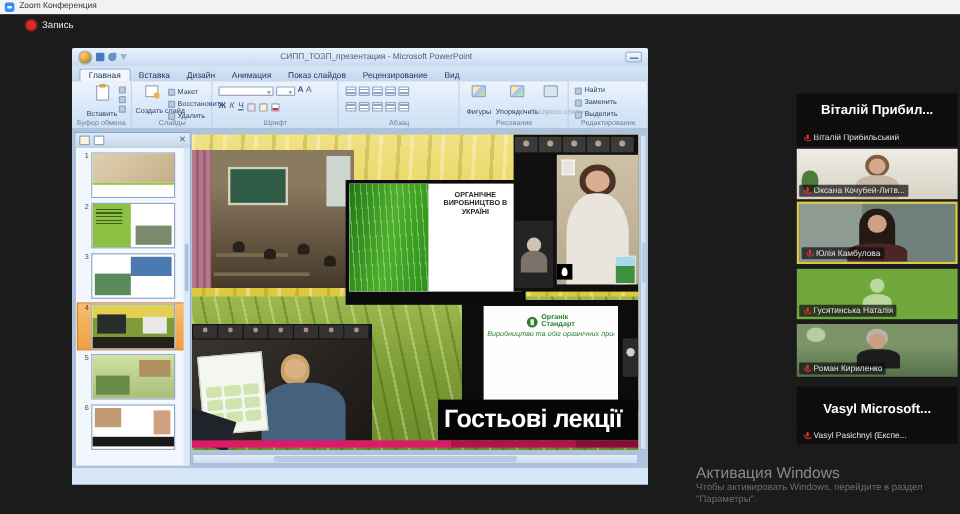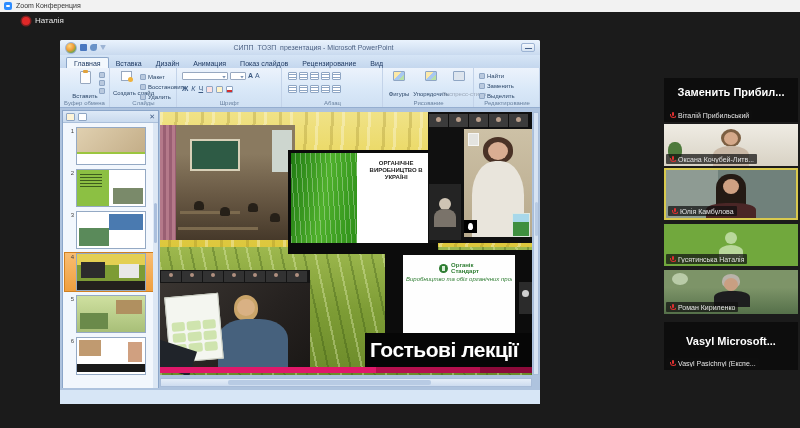--- a/index.html
+++ b/index.html
@@ -229,21 +229,21 @@
 
   <div id="win-titlebar">
     <span id="zoom-app-icon"></span>
     <span id="win-title">Zoom Конференция</span>
   </div>
 
   <div id="zoom-body">
 
     <div id="rec">
       <span id="rec-icon"></span>
-      <span id="rec-label">Наталія</span>
+      <span id="rec-label">Запись</span>
     </div>
 
     <div id="ppt">
 
       <div id="ppt-titlebar">
         <span id="office-orb"></span>
         <span class="qat-ic" id="qat-save-icon"></span>
         <span class="qat-ic" id="qat-undo-icon"></span>
         <span class="qat-ic" id="qat-more-icon"></span>
         <span id="ppt-title">СИПП_ТОЗП_презентация - Microsoft PowerPoint</span>
@@ -545,21 +545,21 @@
         <div id="h-scroll">
             <i></i>
           </div>
 
       </div>
     </div>
 
     <div id="sidebar">
 
       <div class="tile" id="tile1">
-        <div class="bigname">Заменить Прибил...</div>
+        <div class="bigname">Віталій Прибил...</div>
         <div class="chip">
           <span class="mic"></span>
           <span>Віталій Прибильський</span>
         </div>
       </div>
 
       <div class="tile" id="tile2">
         <i id="t2-plant"></i>
         <i id="t2-hair"></i>
         <i id="t2-face"></i>
@@ -602,15 +602,20 @@
 
       <div class="tile" id="tile6">
         <div class="bigname">Vasyl  Microsoft...</div>
         <div class="chip">
           <span class="mic"></span>
           <span>Vasyl Pasichnyi (Експе...</span>
         </div>
       </div>
     </div>
 
+    <div id="watermark">
+      <div id="wm-title">Активация Windows</div>
+      <div id="wm-l1">Чтобы активировать Windows, перейдите в раздел</div>
+      <div id="wm-l2">"Параметры".</div>
+    </div>
 
   </div>
 </div>
 
 </body></html>

